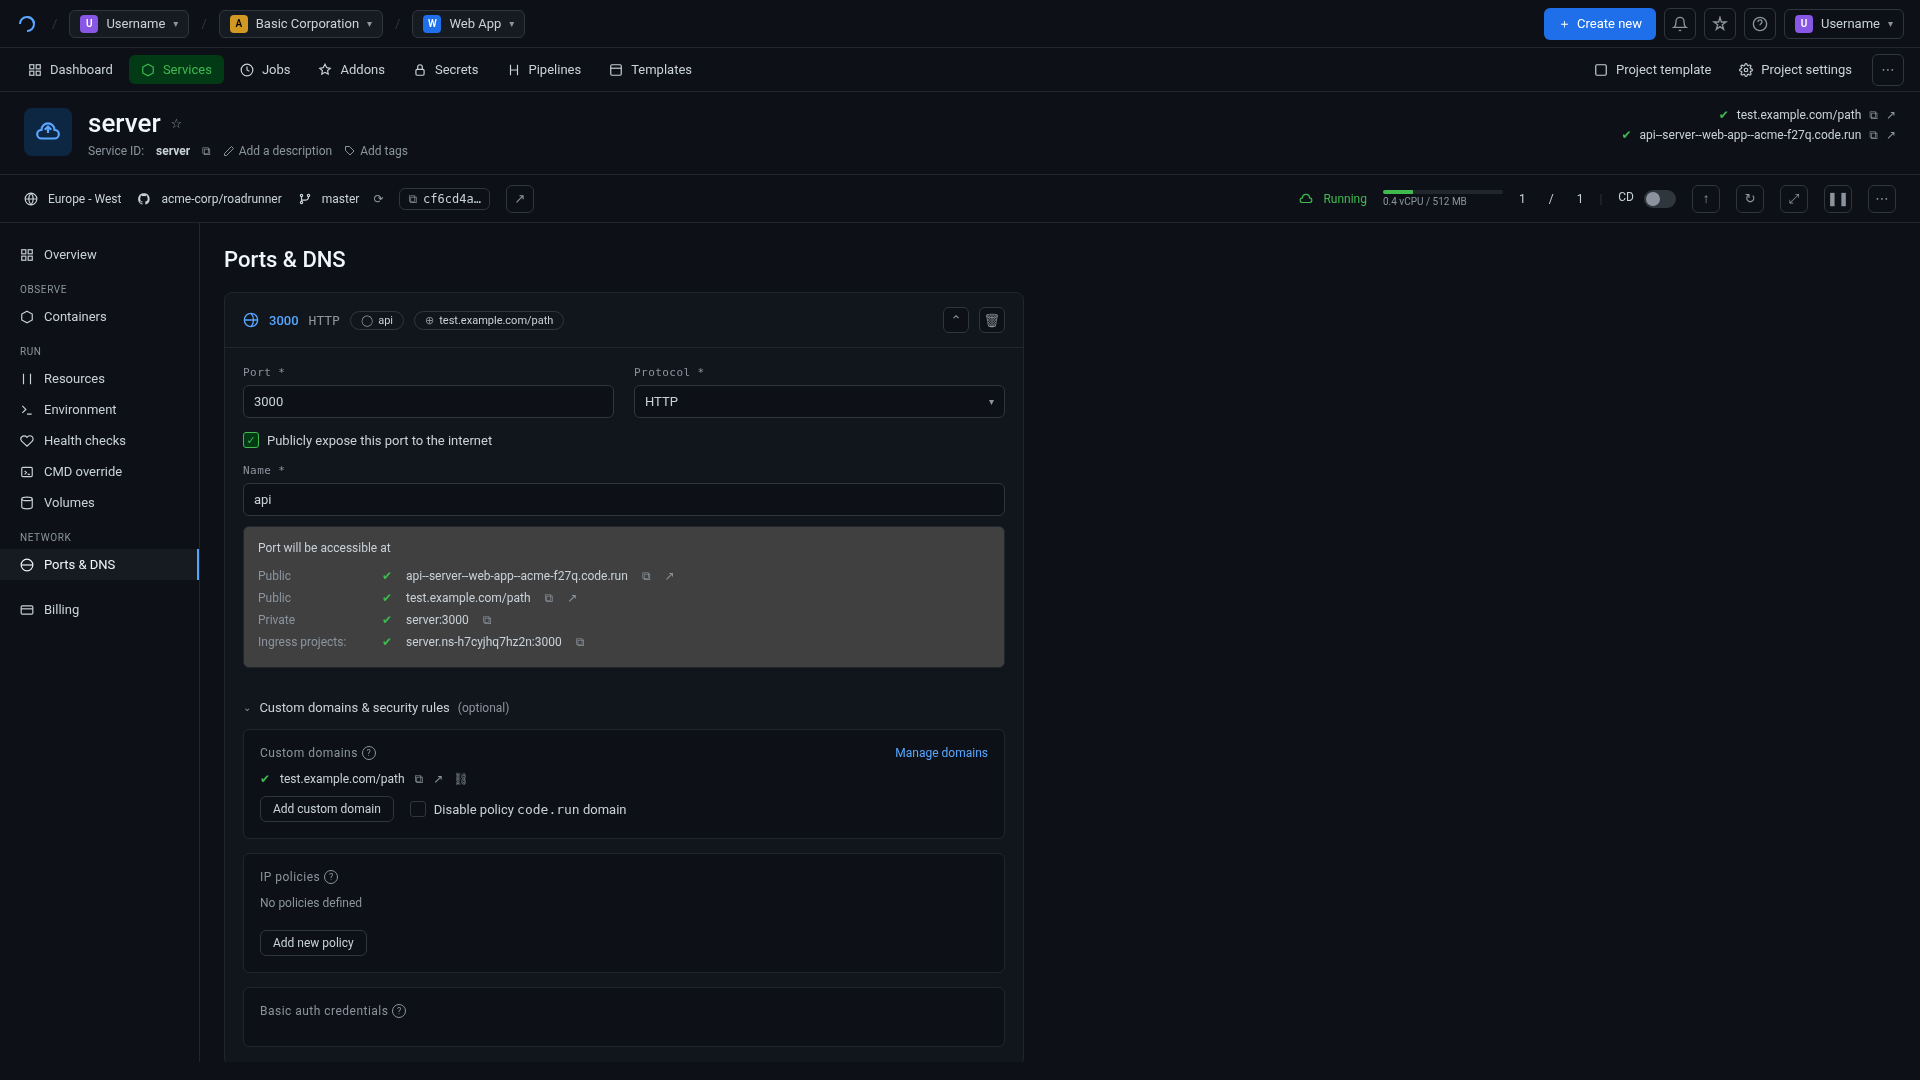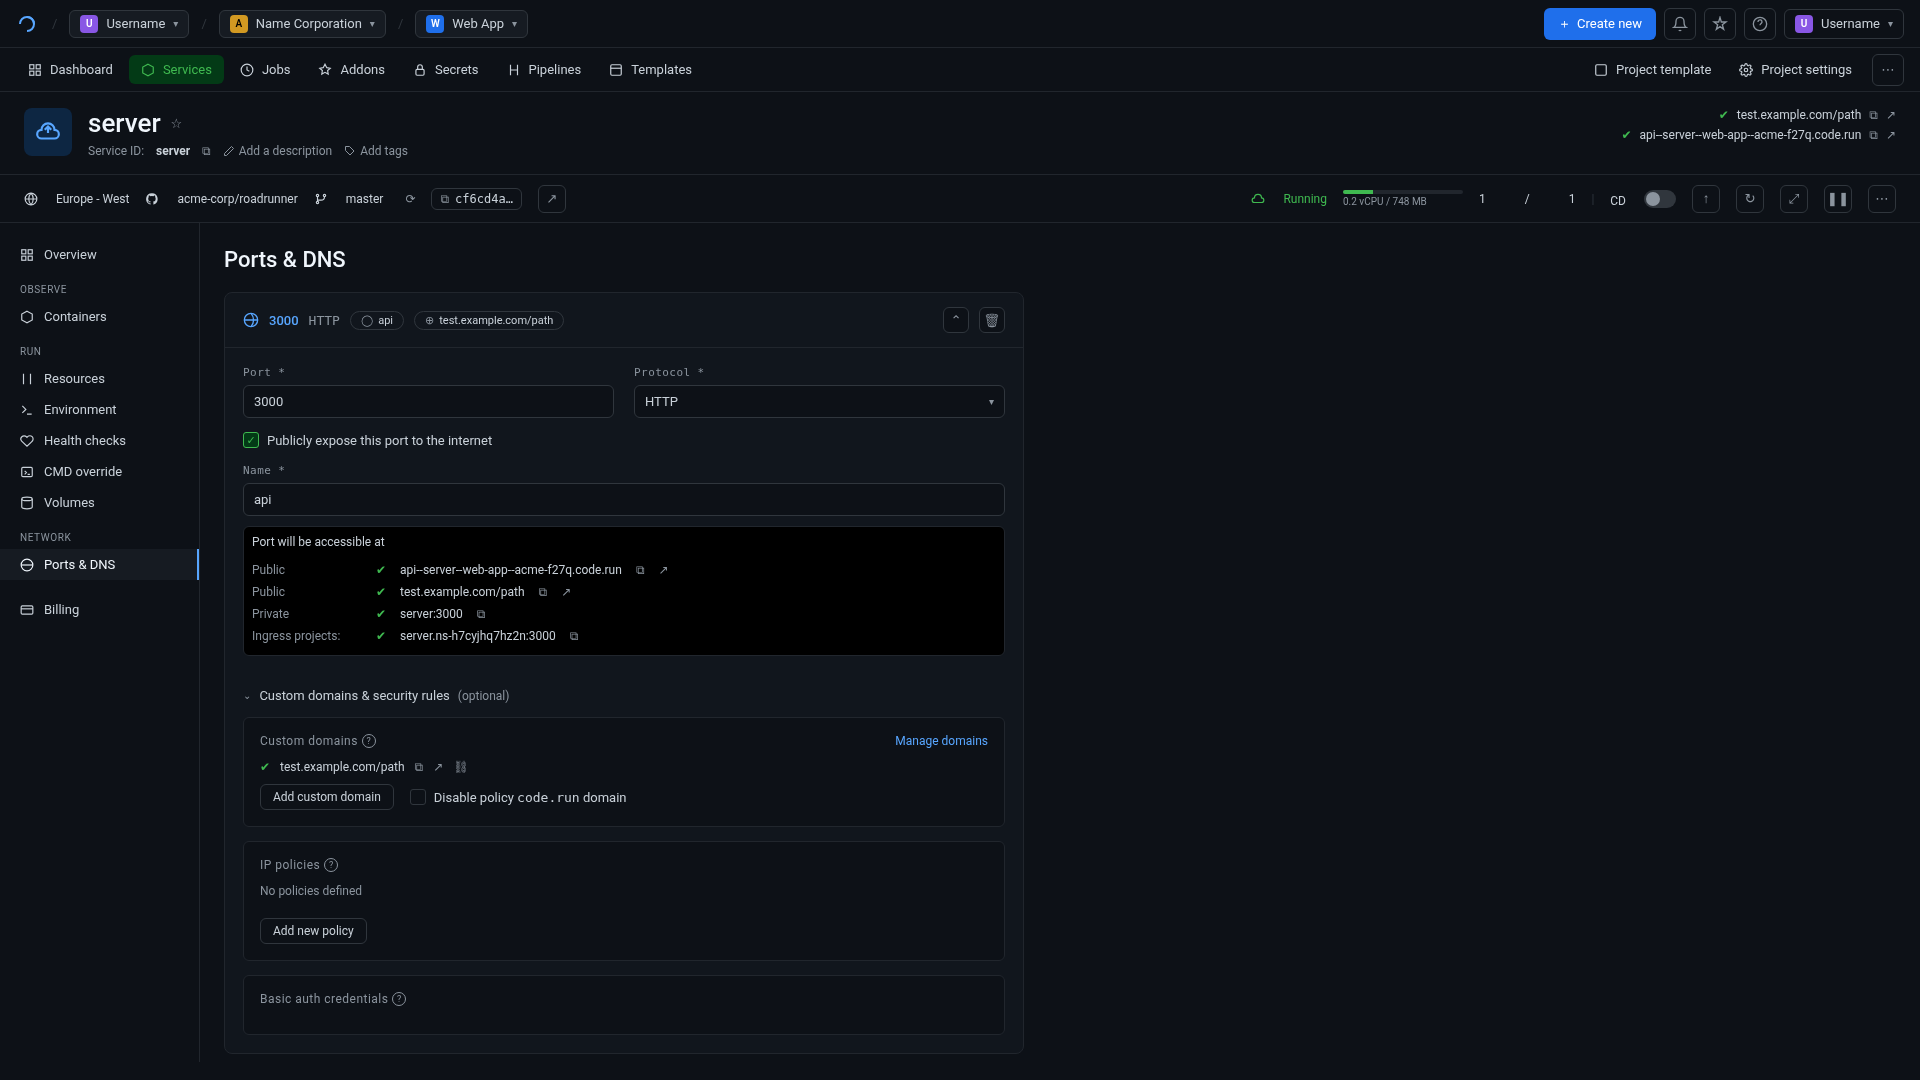--- a/index.html
+++ b/index.html
@@ -32,21 +32,21 @@
 .svc-title-row{display:flex;align-items:center;gap:10px}
 .svc-title{font-size:26px;font-weight:500;color:#f0f6fc}
 .svc-meta{display:flex;align-items:center;gap:12px;margin-top:6px;color:#8b949e;font-size:12px}
 .svc-meta .muted-link{color:#8b949e;cursor:pointer;display:flex;align-items:center;gap:4px}
 .svc-urls{margin-left:auto;display:flex;flex-direction:column;gap:6px;align-items:flex-end}
 .url-chip{display:flex;align-items:center;gap:8px;font-size:12px}
 .shield{color:#3fb950}
 .mini-icon{color:#8b949e;cursor:pointer}
 
 .statusbar{height:48px;border-bottom:1px solid #21262d;display:flex;align-items:center;padding:0 24px;gap:16px;font-size:12px}
-.stat-item{display:flex;align-items:flex-end;gap:18px;color:#c9d1d9}
+.stat-item{display:flex;align-items:flex-start;gap:10px;color:#c9d1d9}
 .sha-chip{border:1px solid #30363d;border-radius:6px;padding:3px 8px;display:flex;align-items:center;gap:6px}
 .running{color:#3fb950}
 .prog-wrap{display:flex;flex-direction:column;gap:2px}
 .prog{width:120px;height:4px;background:#21262d;border-radius:2px;overflow:hidden}
 .prog-fill{height:100%;width:25%;background:#3fb950}
 .prog-label{font-size:10px;color:#8b949e}
 .toggle{width:32px;height:18px;background:#30363d;border-radius:9px;position:relative;cursor:pointer}
 .toggle::after{content:"";position:absolute;width:14px;height:14px;background:#8b949e;border-radius:50%;top:2px;left:2px}
 
 .body{display:flex;height:calc(1080px - 48px - 44px - 101px - 48px)}
@@ -63,21 +63,21 @@
 .badge{border:1px solid #30363d;border-radius:12px;padding:2px 10px;font-size:11px;display:flex;align-items:center;gap:5px}
 .card-body{padding:18px}
 .form-row{display:flex;gap:20px;margin-bottom:14px}
 .form-col{flex:1}
 .lbl{font-size:11px;color:#8b949e;margin-bottom:6px;display:block;letter-spacing:.04em}
 .inp,.sel{width:100%;background:#0d1117;border:1px solid #30363d;border-radius:6px;padding:8px 10px;color:#c9d1d9;font-size:13px}
 .sel{display:flex;justify-content:space-between;align-items:center;cursor:pointer}
 .check-row{display:flex;align-items:center;gap:8px;margin-bottom:16px}
 .cbx{width:16px;height:16px;border:1px solid #3fb950;border-radius:3px;background:#033a16;display:flex;align-items:center;justify-content:center;color:#3fb950;font-size:11px}
 .cbx.empty{background:transparent;border-color:#30363d;color:transparent}
-.access-box{background:#000000;border:1px solid #21262d;border-radius:6px;padding:8px;margin-top:10px}
+.access-box{background:#404040;border:1px solid #21262d;border-radius:6px;padding:14px;margin-top:10px}
 .access-title{font-size:12px;margin-bottom:10px;color:#c9d1d9}
 .access-row{display:flex;align-items:flex-start;gap:14px;padding:4px 0;font-size:12px}
 .access-label{width:110px;color:#8b949e}
 .collapse-head{display:flex;align-items:center;gap:8px;padding:14px 18px;cursor:pointer;font-size:13px}
 .optional{color:#8b949e;font-size:12px}
 .sub-card{background:#0d1117;border:1px solid #21262d;border-radius:6px;margin:0 18px 14px;padding:16px}
 .sub-head{display:flex;justify-content:space-between;align-items:center;margin-bottom:12px}
 .sub-title{font-size:12px;color:#8b949e;letter-spacing:.04em;display:flex;align-items:flex-start;gap:4px}
 .link{color:#58a6ff;cursor:pointer;font-size:12px}
 .btn-sm{border:1px solid #30363d;background:transparent;color:#c9d1d9;padding:5px 12px;border-radius:6px;font-size:12px;cursor:pointer}
@@ -95,21 +95,21 @@
     </svg>
   <span class="bc-sep">/</span>
   <div class="bc-item">
     <span class="avatar-sq av-purple">U</span>
     <span>Username</span>
     <span class="chev">▾</span>
   </div>
   <span class="bc-sep">/</span>
   <div class="bc-item">
     <span class="avatar-sq av-yellow">A</span>
-    <span>Name Corporation</span>
+    <span>Basic Corporation</span>
     <span class="chev">▾</span>
   </div>
   <span class="bc-sep">/</span>
   <div class="bc-item">
     <span class="avatar-sq av-blue">W</span>
     <span>Web App</span>
     <span class="chev">▾</span>
   </div>
   <div class="spacer"></div>
   <button class="btn-primary">
@@ -287,21 +287,21 @@
   <div class="stat-item running">
       <svg width="14" height="14" viewBox="0 0 24 24" fill="none" stroke="currentColor" stroke-width="2">
         <path d="M18 10a6 6 0 00-12 0 4 4 0 000 8h12a4 4 0 000-8z"></path>
       </svg>
       <span>Running</span>
     </div>
   <div class="prog-wrap">
       <div class="prog">
         <div class="prog-fill"></div>
       </div>
-      <span class="prog-label">0.2 vCPU / 748 MB</span>
+      <span class="prog-label">0.4 vCPU / 512 MB</span>
     </div>
   <div class="stat-item"><span>1</span>&nbsp;<span>/</span>&nbsp;<span>1</span></div>
   <span style="color:#30363d">|</span>
   <div class="stat-item">
       <span>CD</span>
       <div class="toggle"></div>
     </div>
   <button class="icon-btn" style="width:28px;height:28px">↑</button>
   <button class="icon-btn" style="width:28px;height:28px">↻</button>
   <button class="icon-btn" style="width:28px;height:28px">⤢</button>

